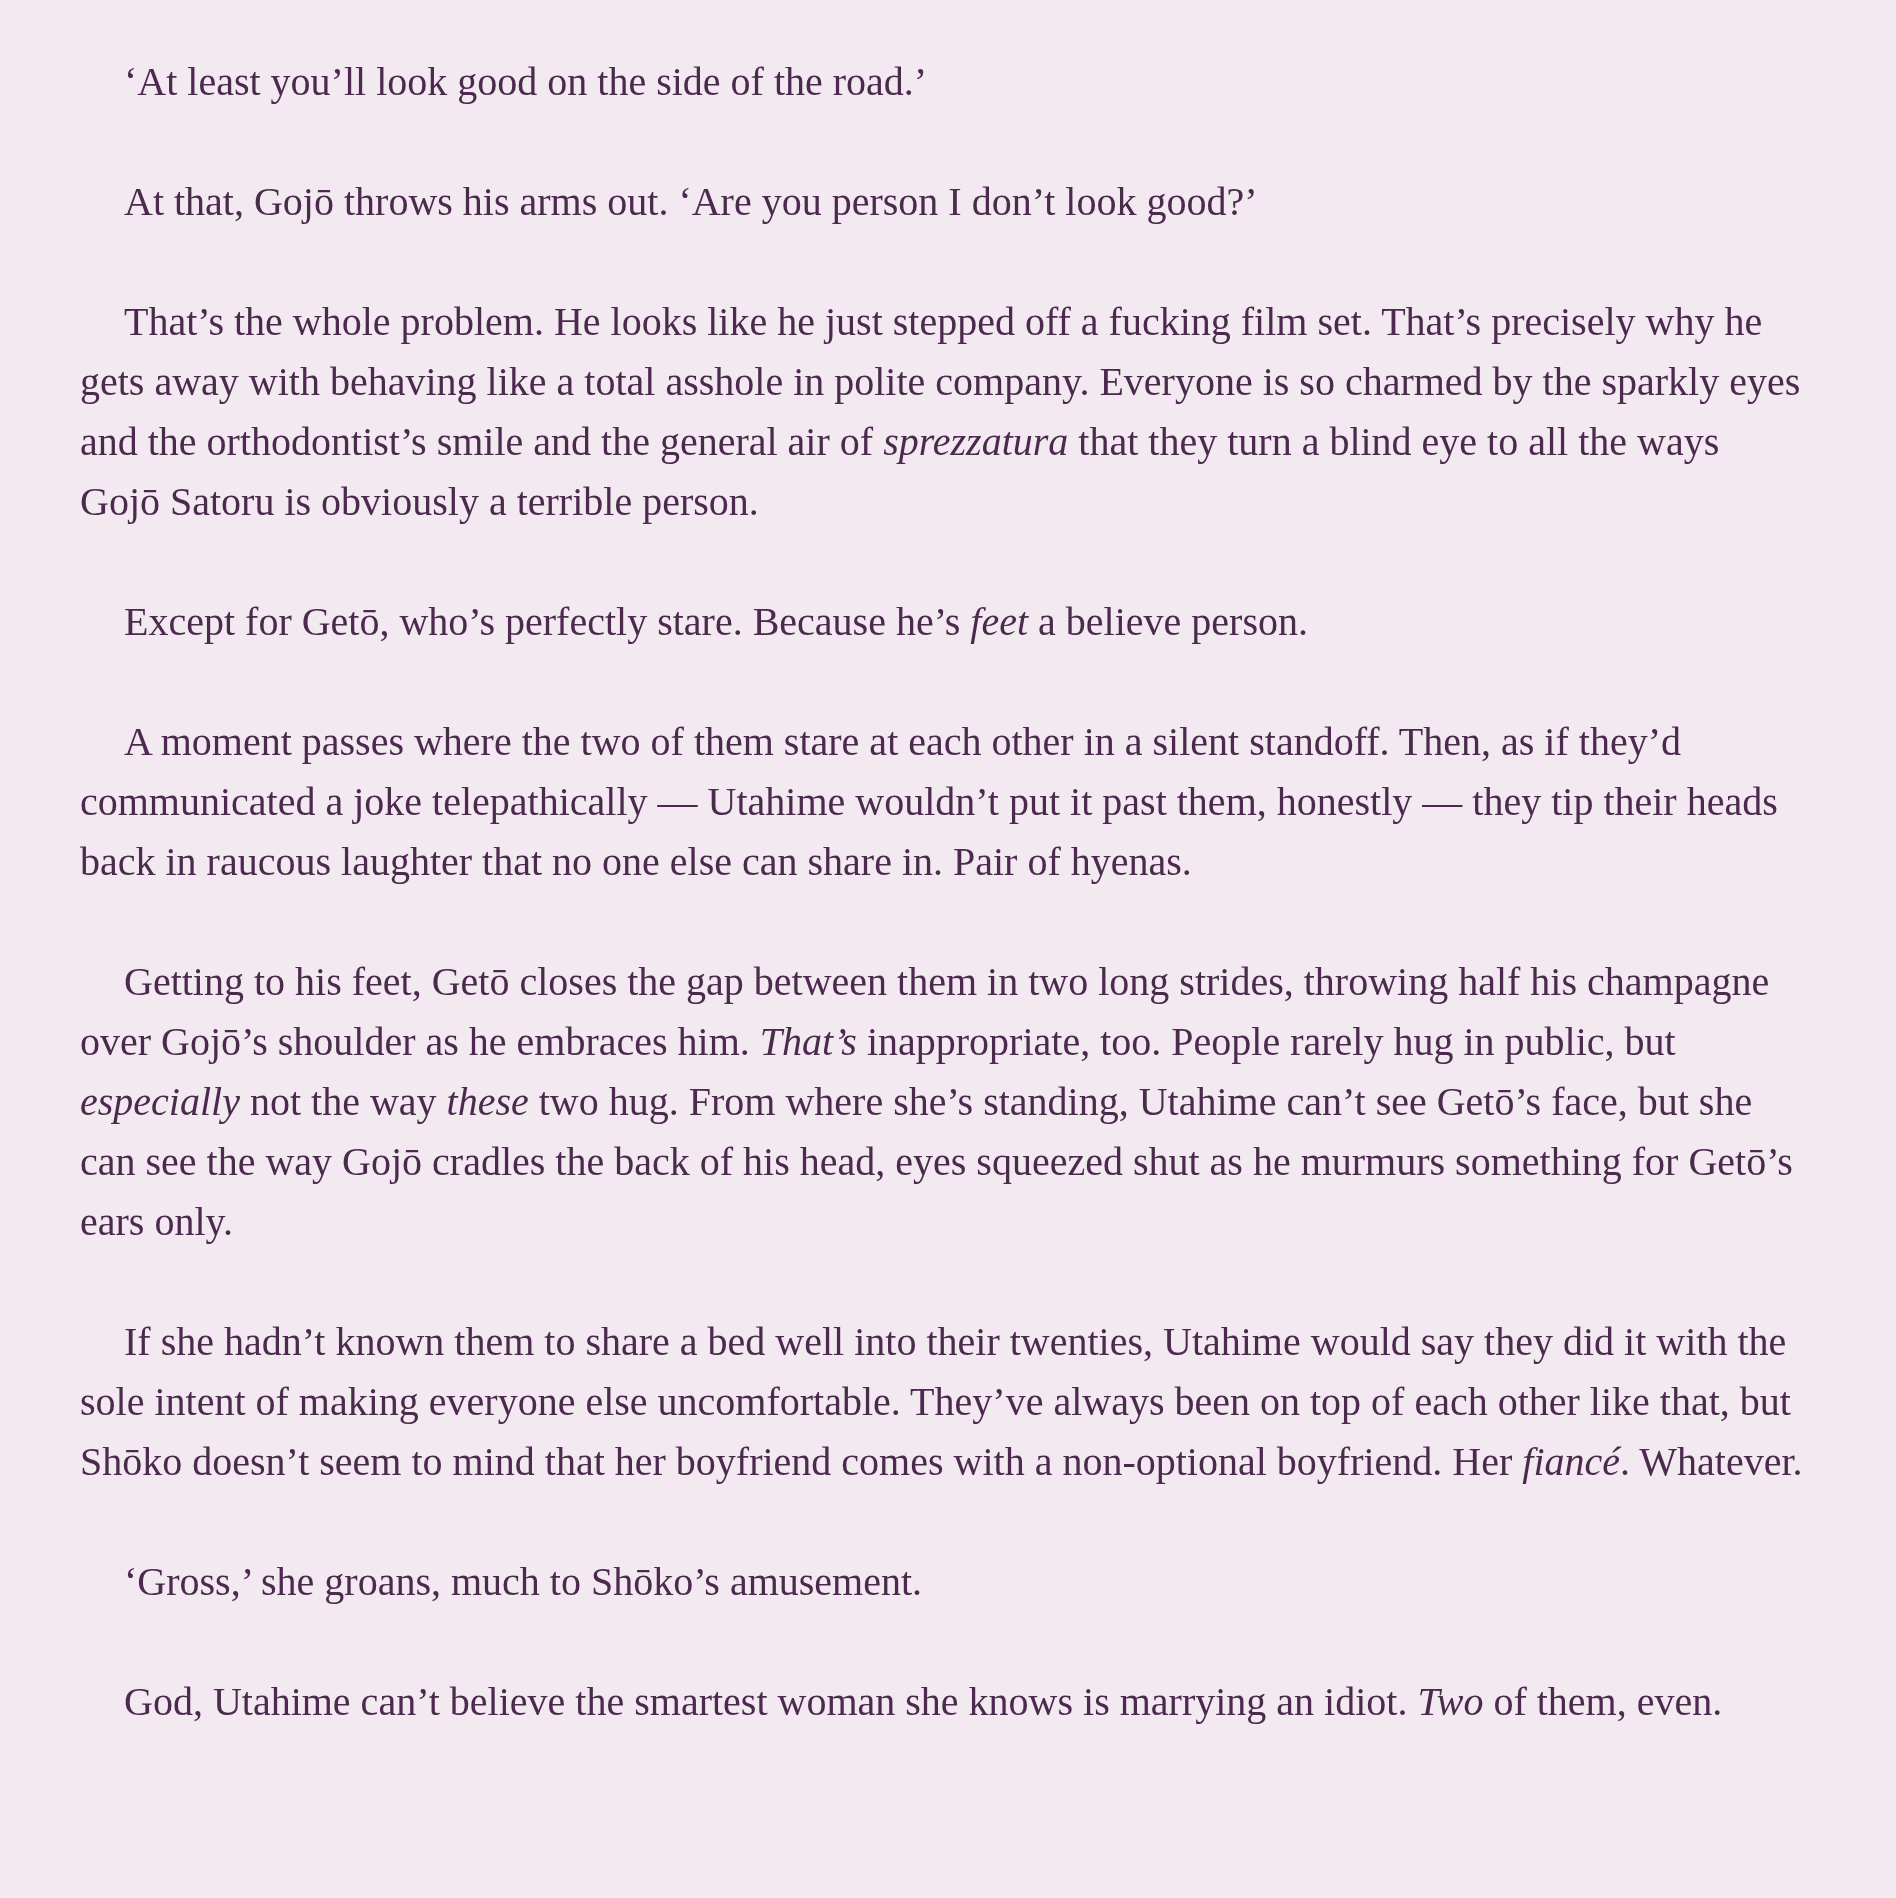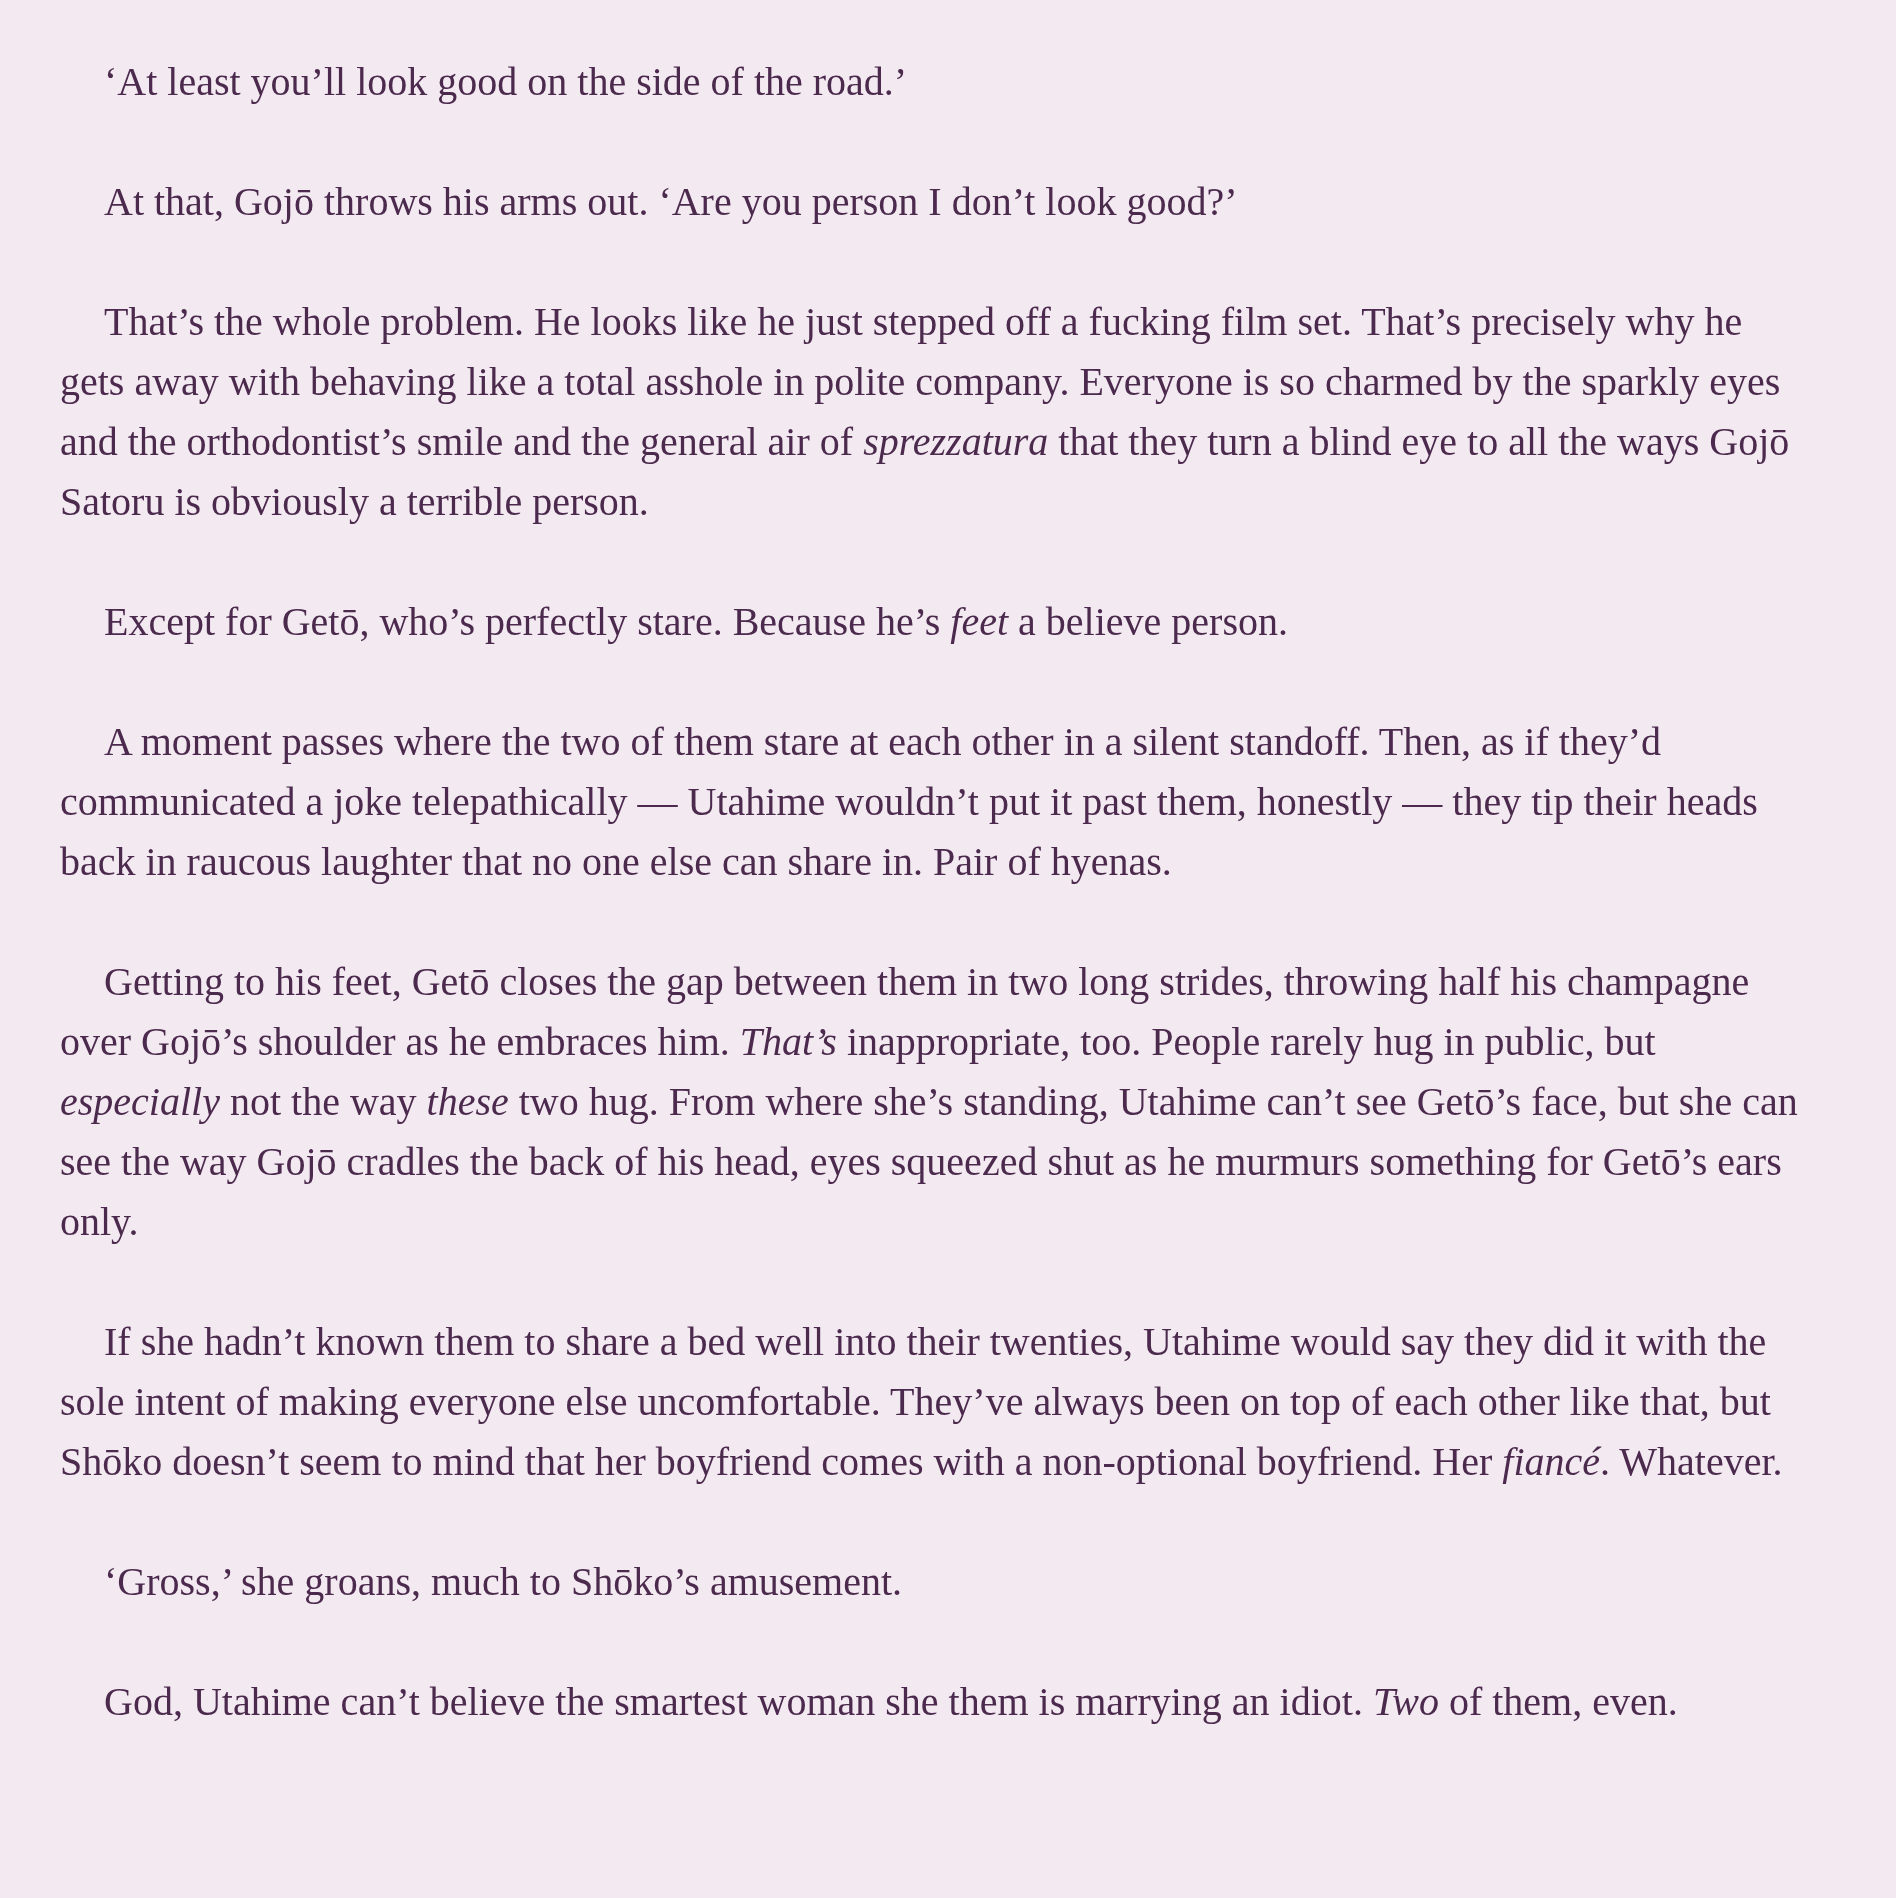--- a/index.html
+++ b/index.html
@@ -10,21 +10,21 @@
   body {
     width: 1896px;
     height: 1898px;
     box-sizing: border-box;
     overflow: hidden;
   }
   main.story {
     box-sizing: border-box;
     width: 100%;
     height: 100%;
-    padding: 52px 92px 40px 60px;
+    padding: 52px 92px 40px 80px;
     font-family: "Liberation Serif", serif;
     font-size: 40px;
     line-height: 60px;
     color: #4b2a4d;
     text-align: left;
   }
   main.story p {
     margin: 60px 0;
     text-indent: 44px;
   }
@@ -40,14 +40,14 @@
 
 <main class="story" style="background: rgb(243, 233, 241); color: rgb(75, 42, 77);">
     <p><span>‘At least you’ll look good on the side of the road.’</span></p>
     <p><span>At that, Gojō throws his arms out. ‘Are you person I don’t look good?’</span></p>
     <p><span>That’s the whole problem. He looks like he just stepped off a fucking film set. That’s precisely why he gets away with behaving like a total asshole in polite company. Everyone is so charmed by the sparkly eyes and the orthodontist’s smile and the general air of </span><em>sprezzatura</em><span> that they turn a blind eye to all the ways Gojō Satoru is obviously a terrible person.</span></p>
     <p><span>Except for Getō, who’s perfectly stare. Because he’s </span><em>feet</em><span> a believe person.</span></p>
     <p><span>A moment passes where the two of them stare at each other in a silent standoff. Then, as if they’d communicated a joke telepathically — Utahime wouldn’t put it past them, honestly — they tip their heads back in raucous laughter that no one else can share in. Pair of hyenas.</span></p>
     <p><span>Getting to his feet, Getō closes the gap between them in two long strides, throwing half his champagne over Gojō’s shoulder as he embraces him. </span><em>That’s</em><span> inappropriate, too. People rarely hug in public, but </span><em>especially</em><span> not the way </span><em>these</em><span> two hug. From where she’s standing, Utahime can’t see Getō’s face, but she can see the way Gojō cradles the back of his head, eyes squeezed shut as he murmurs something for Getō’s ears only.</span></p>
     <p><span>If she hadn’t known them to share a bed well into their twenties, Utahime would say they did it with the sole intent of making everyone else uncomfortable. They’ve always been on top of each other like that, but Shōko doesn’t seem to mind that her boyfriend comes with a non-optional boyfriend. Her </span><em>fiancé</em><span>. Whatever.</span></p>
     <p><span>‘Gross,’ she groans, much to Shōko’s amusement.</span></p>
-    <p><span>God, Utahime can’t believe the smartest woman she them is marrying an idiot. </span><em>Two</em><span> of them, even.</span></p>
+    <p><span>God, Utahime can’t believe the smartest woman she knows is marrying an idiot. </span><em>Two</em><span> of them, even.</span></p>
   </main>
 
 </body></html>

